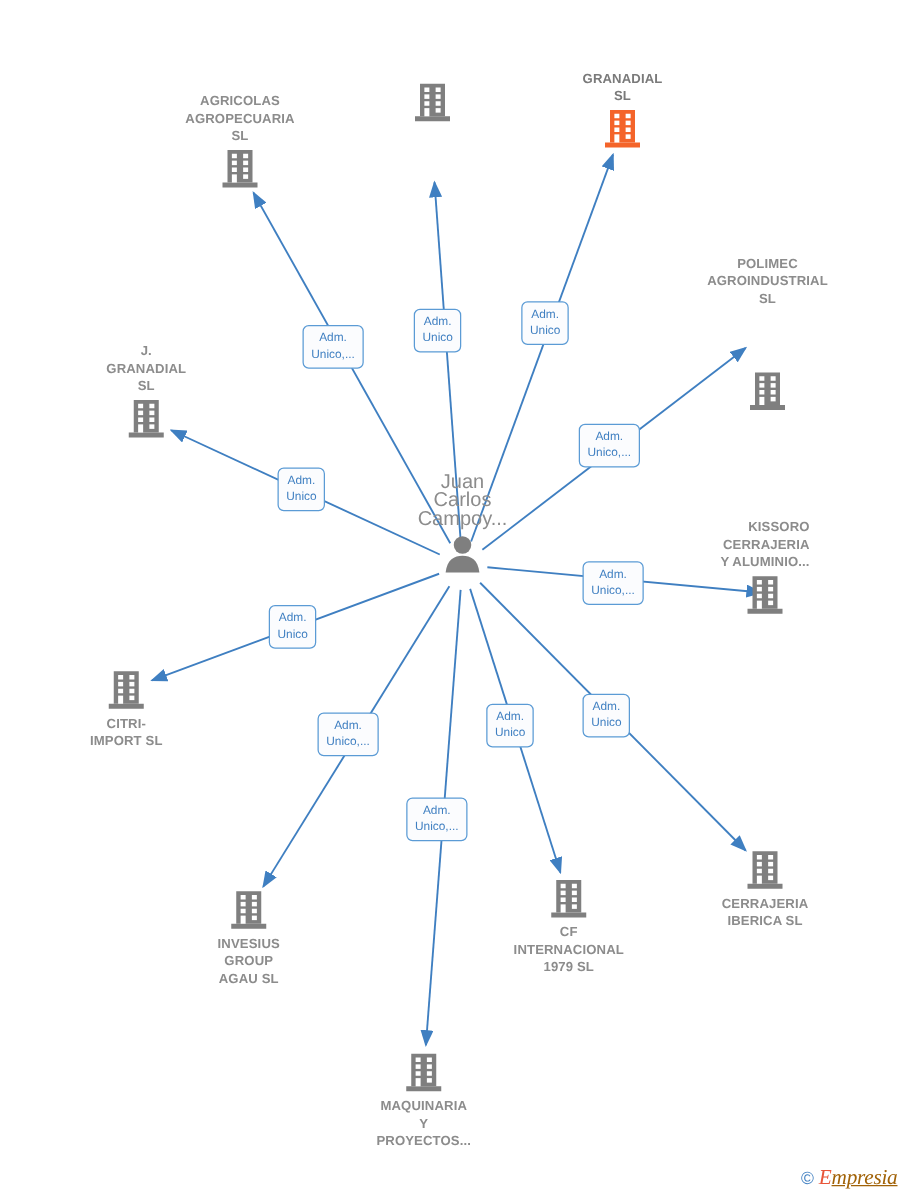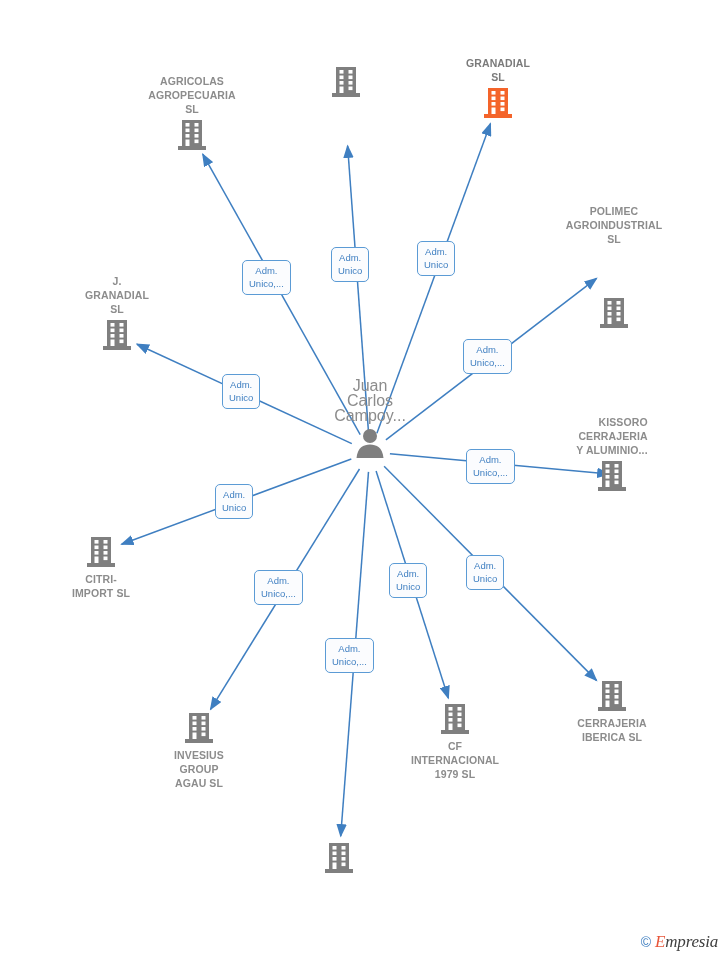--- a/index.html
+++ b/index.html
@@ -88,21 +88,21 @@
     font-size: 15px;
   }
   #watermark .c-mark { color: #3f7fc1; font-size: 14px; }
   #watermark .wm-text {
     color: #e8563a;
     font-family: "Liberation Serif", serif;
     font-style: italic;
     font-size: 17px;
     letter-spacing: -0.2px;
   }
-  #watermark .wm-text .wm-rest { color: #404040; }
+  #watermark .wm-text .wm-rest { color: #a16207; text-decoration: underline; }
 </style>
 </head>
 <body>
 
 <div id="graph-canvas">
 
   <svg id="edges" viewBox="0 0 728 960">
     <defs>
       <marker id="arrowhead" markerWidth="9" markerHeight="7" refX="8" refY="3.5" orient="auto">
         <polygon points="0 0, 9 3.5, 0 7" fill="#3f7fc1"></polygon>
@@ -302,20 +302,23 @@
               <rect x="8.5" y="9.5" width="4" height="3.6" fill="#ffffff"></rect>
               <rect x="17.5" y="9.5" width="4" height="3.6" fill="#ffffff"></rect>
               <rect x="8.5" y="15" width="4" height="3.6" fill="#ffffff"></rect>
               <rect x="17.5" y="15" width="4" height="3.6" fill="#ffffff"></rect>
               <rect x="8.5" y="20.5" width="4" height="6.5" fill="#ffffff"></rect>
               <rect x="17.5" y="20.5" width="4" height="3.6" fill="#ffffff"></rect>
             </g>
           </svg></div>
       </div>
       <div class="node company label-below" style="width: 150px; left: 264px; top: 839px;">
+        <div class="node-label">MAQUINARIA
+Y
+PROYECTOS...</div>
         <div class="node-icon"><svg width="30" height="32" viewBox="0 0 30 32">
             <g fill="#7f7f7f">
               <rect x="5" y="1" width="20" height="26"></rect>
               <rect x="1" y="27" width="28" height="4"></rect>
               <rect x="8.5" y="4" width="4" height="3.6" fill="#ffffff"></rect>
               <rect x="17.5" y="4" width="4" height="3.6" fill="#ffffff"></rect>
               <rect x="8.5" y="9.5" width="4" height="3.6" fill="#ffffff"></rect>
               <rect x="17.5" y="9.5" width="4" height="3.6" fill="#ffffff"></rect>
               <rect x="8.5" y="15" width="4" height="3.6" fill="#ffffff"></rect>
               <rect x="17.5" y="15" width="4" height="3.6" fill="#ffffff"></rect>

